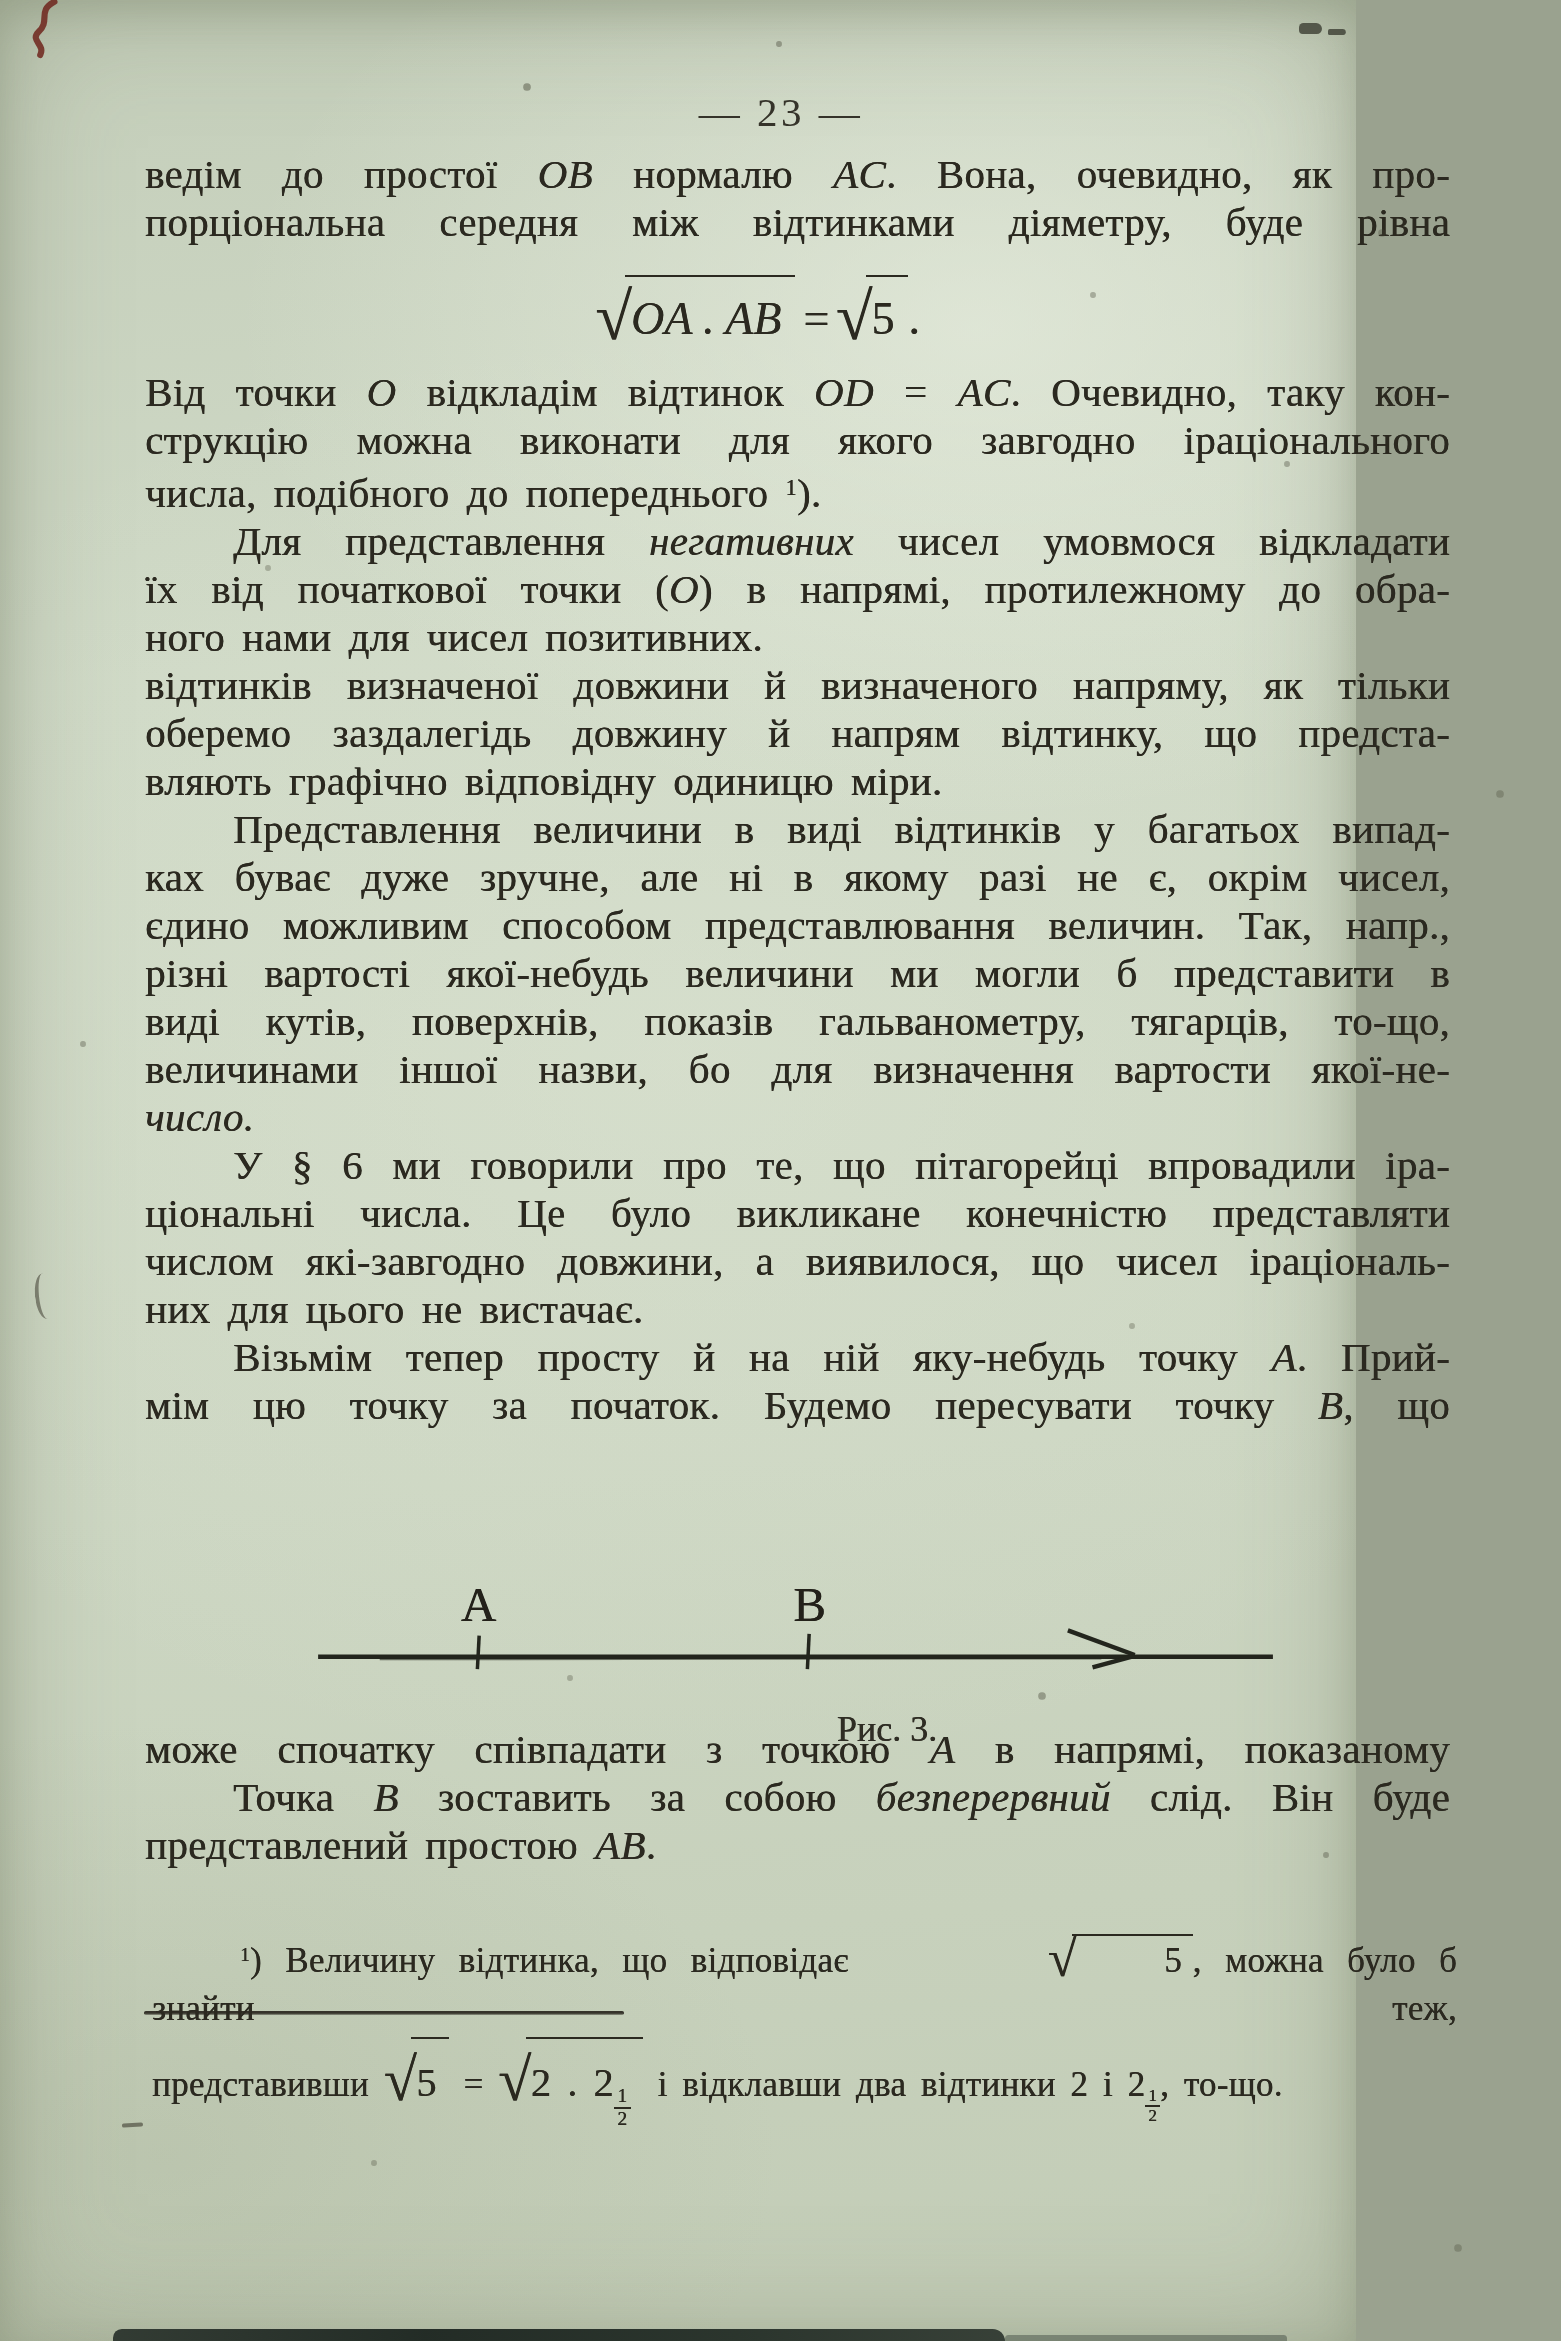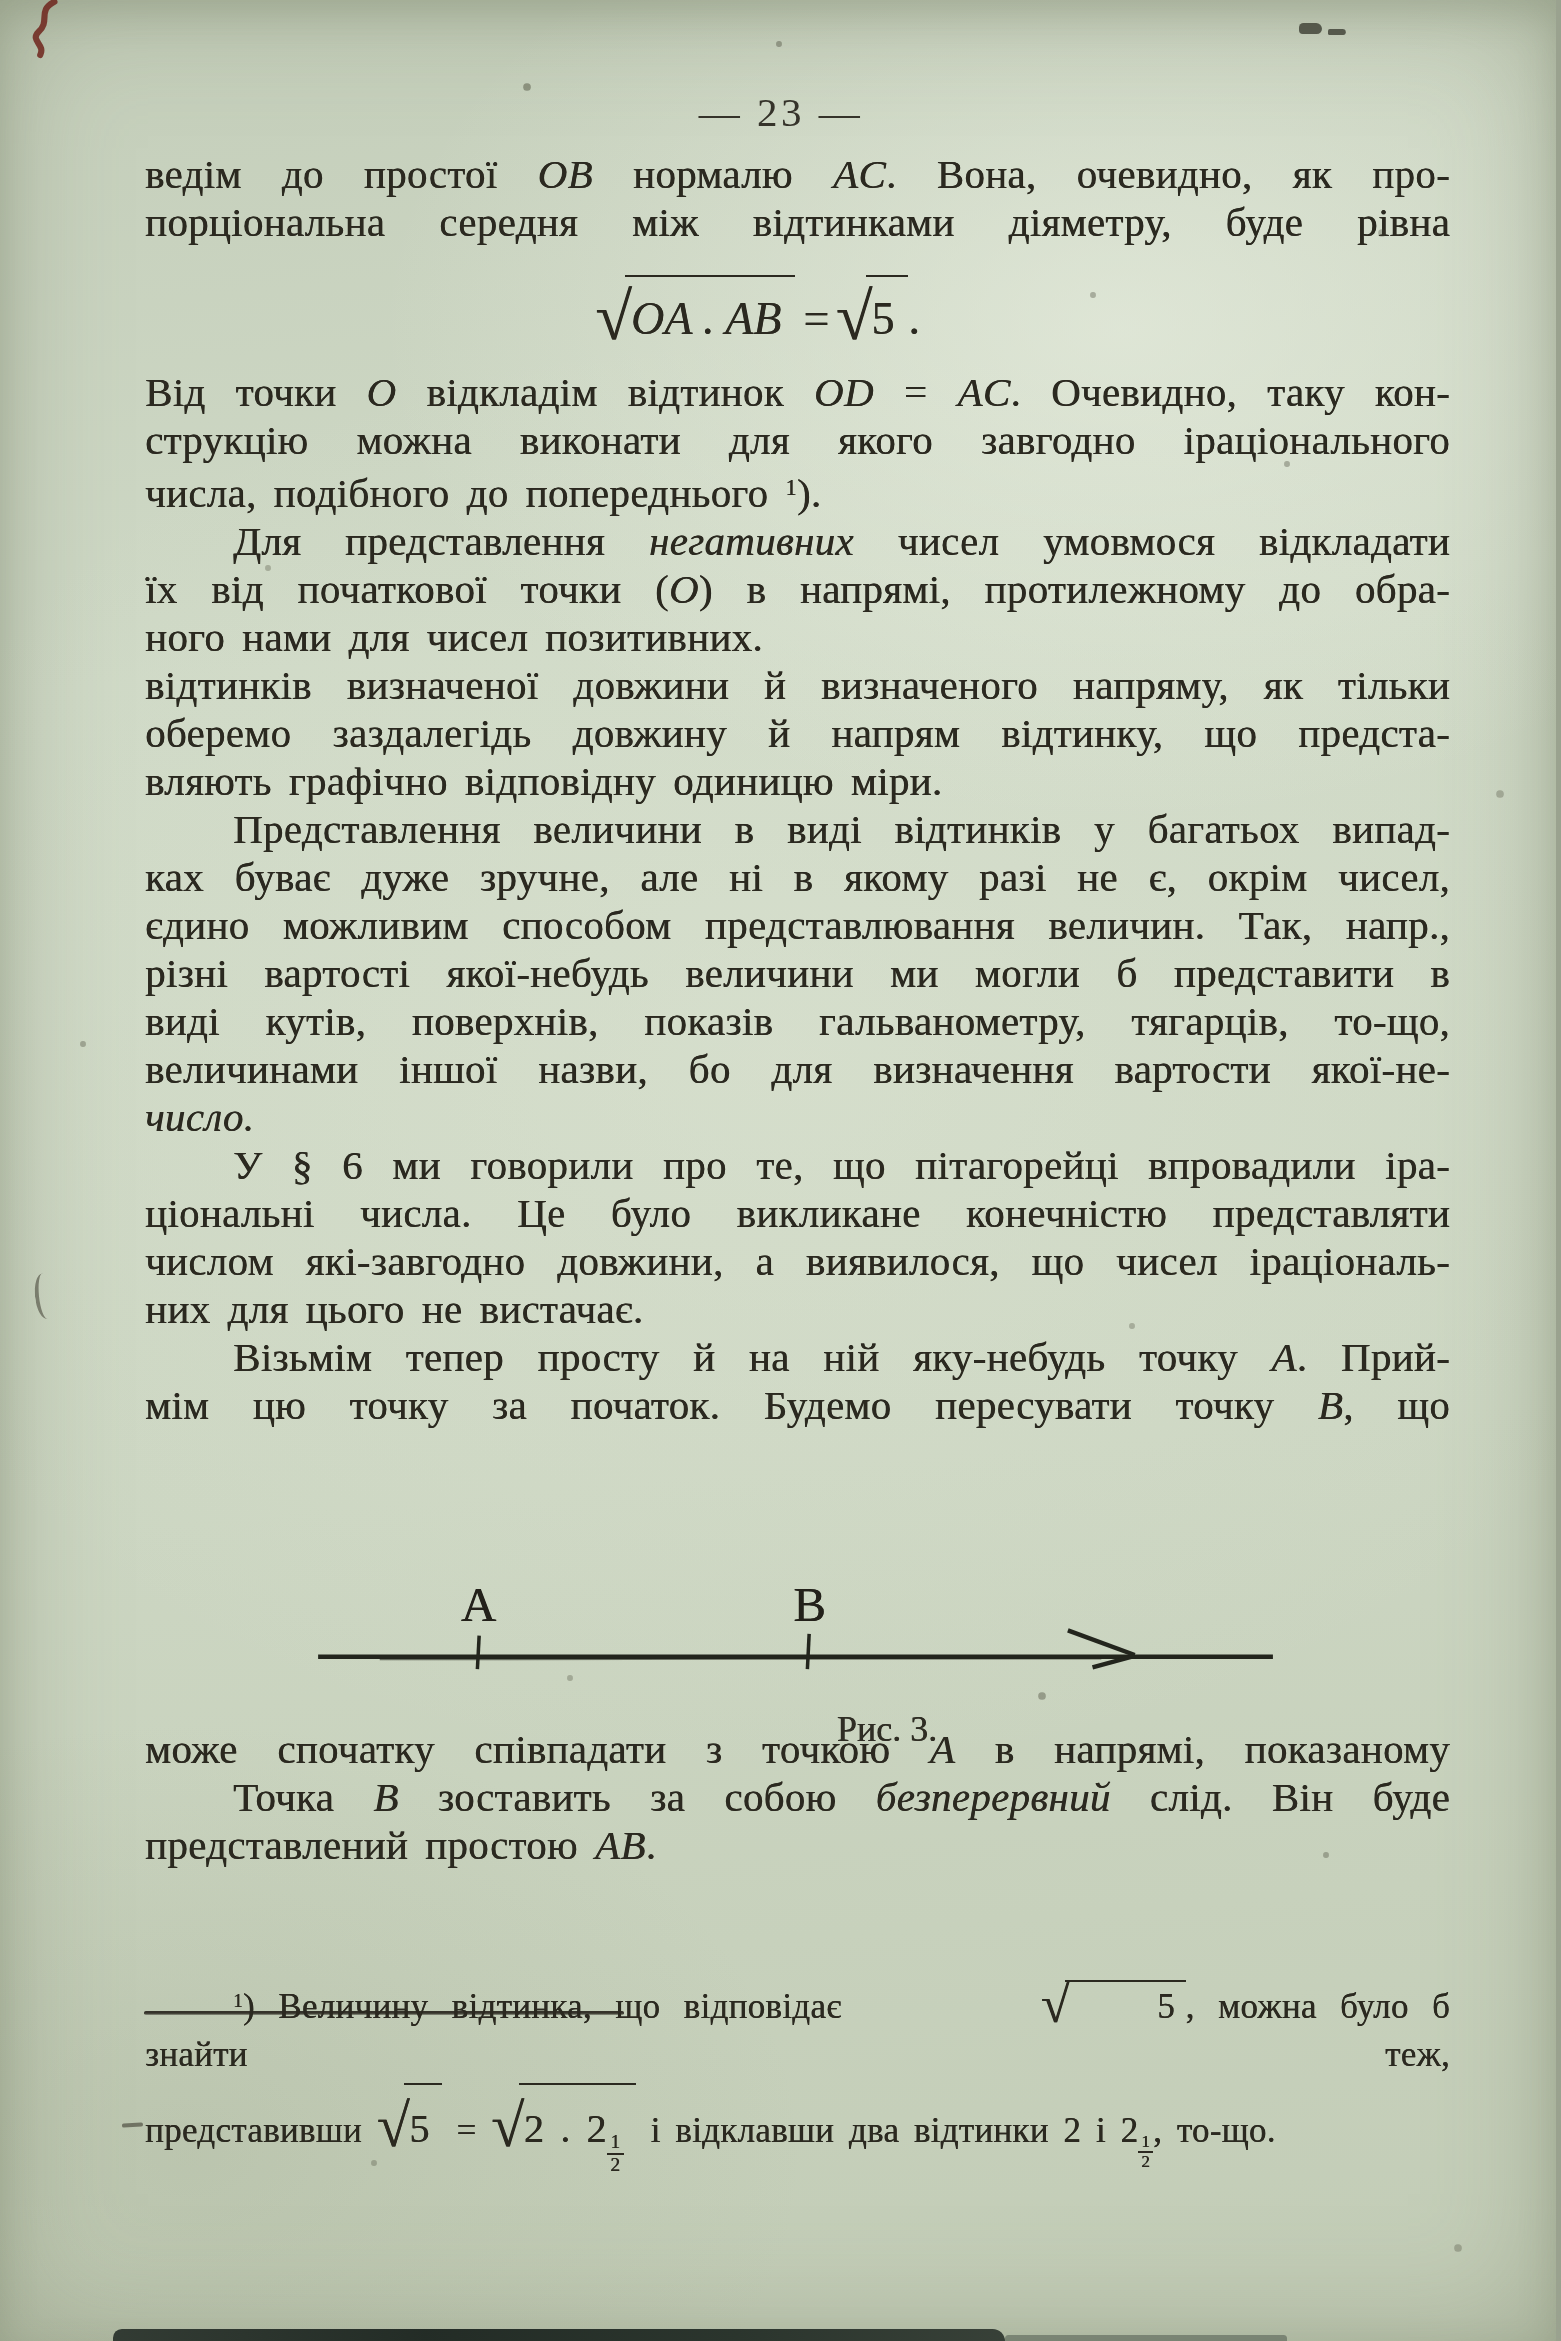--- a/index.html
+++ b/index.html
@@ -3,21 +3,21 @@
 <meta charset="utf-8">
 <style>
   :root{
     --paper:#ccd5c3;
     --ink:#2b2920;
     --pen:#6e241c;
   }
   html,body{margin:0;padding:0;width:1562px;height:2342px;overflow:hidden;}
   body{font-family:"Liberation Serif","DejaVu Serif",serif;background:#9aa28f;}
   .page{
-    position:absolute;inset:0;width:1556px;height:2342px;
+    position:absolute;inset:0;width:1356px;height:2342px;
     background-color:var(--paper);
     background-image:
       radial-gradient(1058px 705px at 72% 14%, rgba(238,243,230,.55), rgba(238,243,230,0) 70%),
       radial-gradient(881px 617px at 12% 92%, rgba(150,160,133,.22), rgba(150,160,133,0) 70%),
       radial-gradient(1322px 970px at 50% 45%, rgba(228,234,218,.35), rgba(228,234,218,0) 75%),
       linear-gradient(175deg,#c4ceba 0%, #cfd9c6 28%, #ccd6c2 62%, #c2ccb6 100%);
     box-shadow: inset 0 0 123px rgba(104,114,88,.38), inset 0 12.3px 35px rgba(104,114,88,.25);
     color:var(--ink);
   }
   
@@ -62,21 +62,21 @@
   .figcap{
     position:absolute;top:148px;left:673px;width:264px;text-align:right;
     font-size:36px;color:#2f2d24;text-shadow:0.4px 0 0 currentColor;
   }
   
   .fnrule{
     position:absolute;top:2011px;left:144px;width:480px;height:4.4px;
     background:linear-gradient(180deg,#35332a 55%, rgba(53,51,42,.35));
     border-radius:1.8px;
   }
-  .fnblk{top:1976px;}
+  .fnblk{top:1930px;margin-left:7px;}
   .fn{font-size:35px;line-height:48px;}
   .fn2{font-size:35px;line-height:86px;}
   .fn2 .sq{font-size:1.15em;}
   .fn .sq .rs,.fn2 .sq .rs{font-size:1.5em;}
   .fr{
     display:inline-flex;flex-direction:column;align-items:center;
     font-size:.48em;line-height:1.08;vertical-align:-.3em;
   }
   .fr .nu{border-bottom:.13em solid var(--ink);padding:0 .18em;}
   

